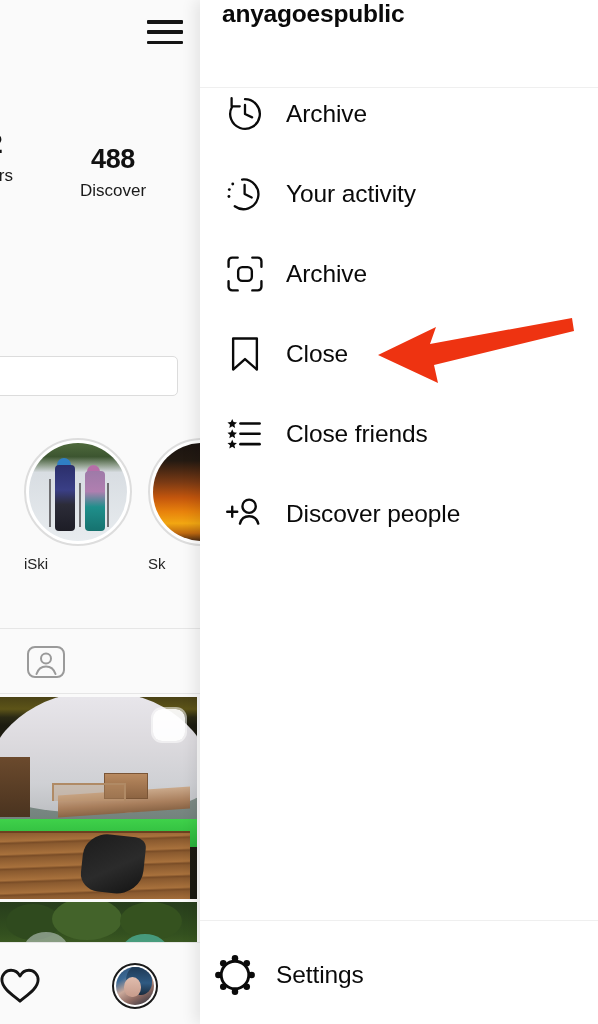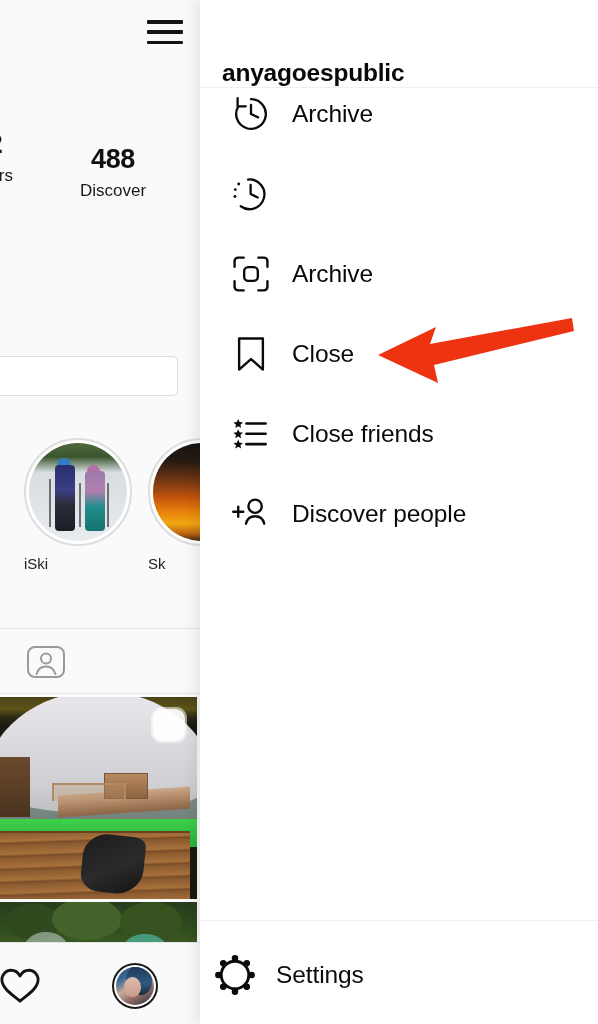--- a/index.html
+++ b/index.html
@@ -208,34 +208,34 @@
   #menu-panel {
     position:absolute; left:200px; top:0;
     width:398px; height:1024px;
     background:#ffffff;
     box-shadow:-5px 0 14px rgba(0,0,0,0.09);
     z-index:5;
   }
   #menu-header {
     position:absolute; left:0; top:0; width:398px; height:88px;
     border-bottom:1px solid #efefef;
-    display:flex; align-items:flex-end;
+    display:flex; align-items:flex-start;
   }
   #menu-username {
     margin-left:22px;
     font-size:24.5px; font-weight:bold; color:#0a0a0a;
     letter-spacing:-0.2px;
   }
 
   #menu-items { position:absolute; left:0; top:74px; width:398px; }
   .menu-item {
     position:relative;
     height:80px;
     display:flex; align-items:center;
-    padding-left:28px;
+    padding-left:22px;
   }
   .menu-icon {
     width:46px; height:46px;
     display:flex; align-items:center; justify-content:center;
     flex:0 0 46px;
   }
   .menu-label {
     margin-left:18px;
     font-size:24.5px; color:#0a0a0a;
     letter-spacing:-0.1px;
@@ -387,20 +387,21 @@
       <div class="menu-item">
         <div class="menu-icon">
           <svg viewBox="0 0 46 46" width="44" height="44" fill="none" stroke="#0a0a0a" stroke-width="2.4" stroke-linecap="round" stroke-linejoin="round">
             <path d="M20 7.9A15.5 15.5 0 1 1 12.3 35.8"></path>
             <polyline points="22.6,13.5 22.6,23 30,26.6"></polyline>
             <circle cx="10.2" cy="12.6" r="1.5" fill="#0a0a0a" stroke="none"></circle>
             <circle cx="6.6" cy="18.4" r="1.5" fill="#0a0a0a" stroke="none"></circle>
             <circle cx="6.2" cy="25.6" r="1.5" fill="#0a0a0a" stroke="none"></circle>
           </svg>
         </div>
+        <div class="menu-label">Your activity</div>
       </div>
 
       <div class="menu-item">
         <div class="menu-icon">
           <svg viewBox="0 0 46 46" width="42" height="42" fill="none" stroke="#0a0a0a" stroke-width="2.6" stroke-linecap="round" stroke-linejoin="round">
             <path d="M5 15V9a4 4 0 0 1 4-4h6"></path>
             <path d="M41 15V9a4 4 0 0 0-4-4h-6"></path>
             <path d="M5 31v6a4 4 0 0 0 4 4h6"></path>
             <path d="M41 31v6a4 4 0 0 1-4 4h-6"></path>
             <rect x="15.5" y="15.5" width="15" height="15" rx="4.5"></rect>

